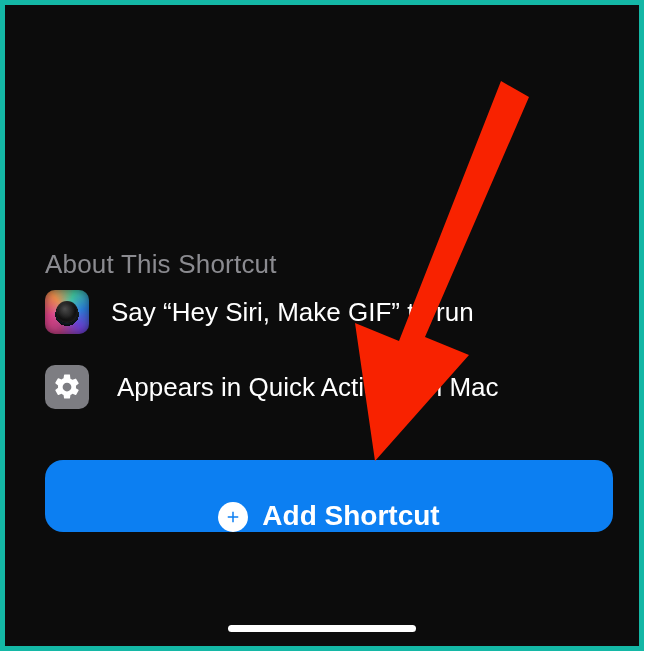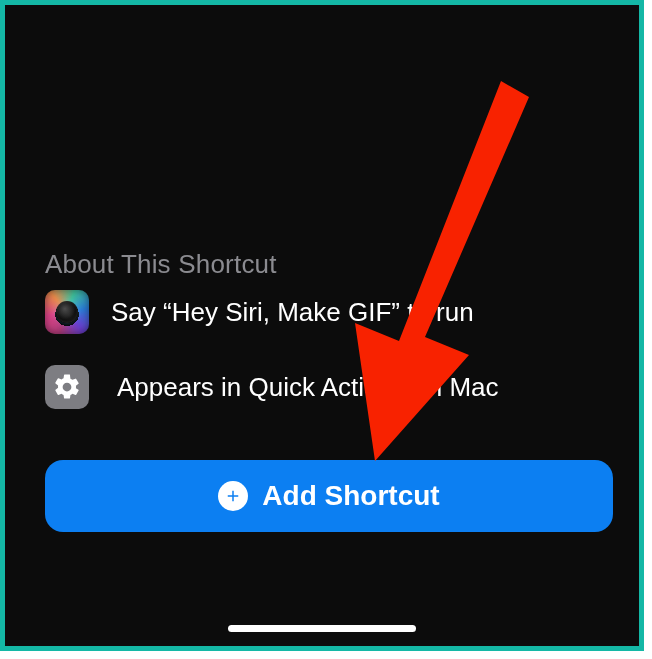--- a/index.html
+++ b/index.html
@@ -70,21 +70,21 @@
   .add-btn {
     position: absolute;
     left: 40px;
     top: 455px;
     width: 568px;
     height: 72px;
     background: #0c7ff2;
     border: none;
     border-radius: 18px;
     display: flex;
-    align-items: center;
+    align-items: flex-end;
     justify-content: center;
     cursor: pointer;
     gap: 14px;
   }
   .plus-circle {
     width: 30px;
     height: 30px;
     border-radius: 50%;
     background: #fff;
     display: flex;

